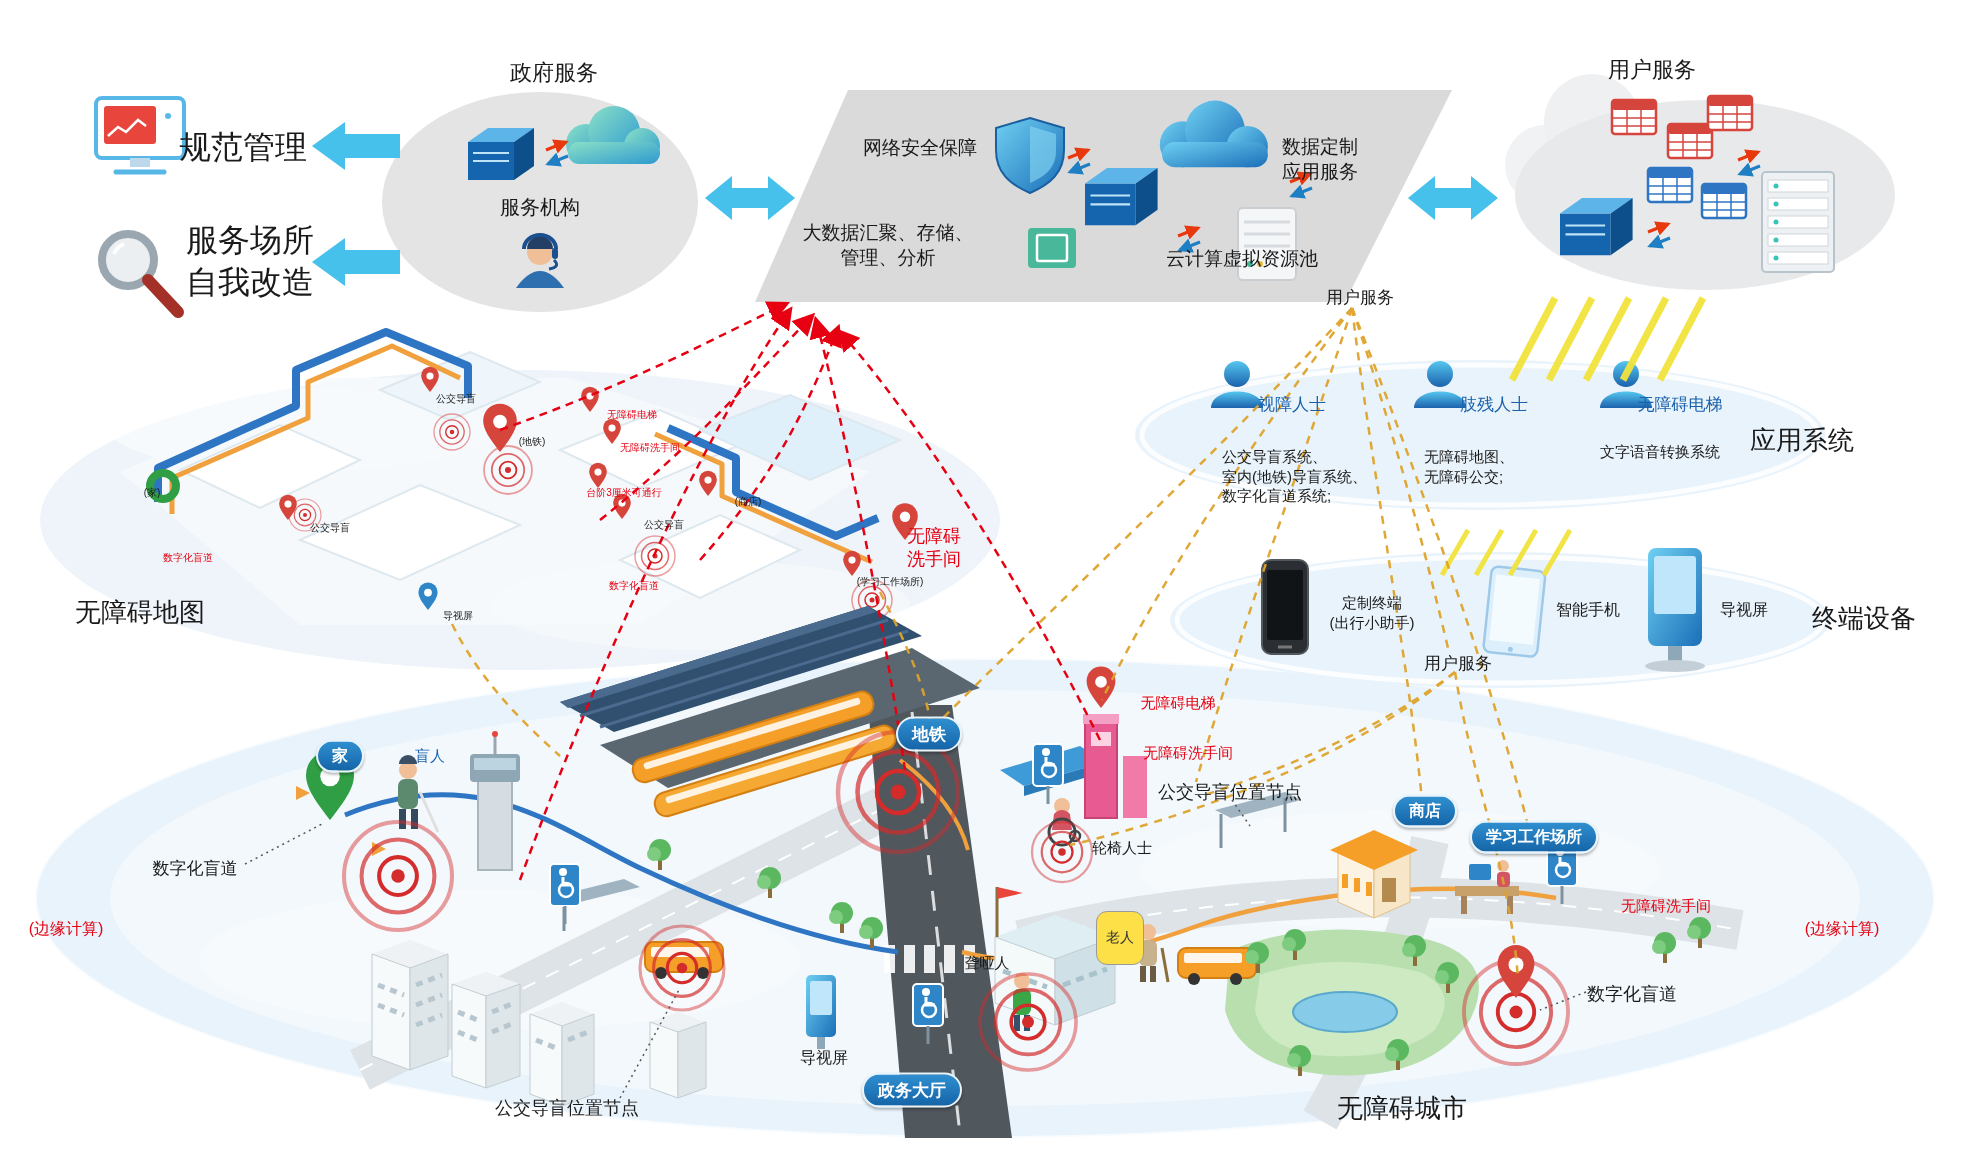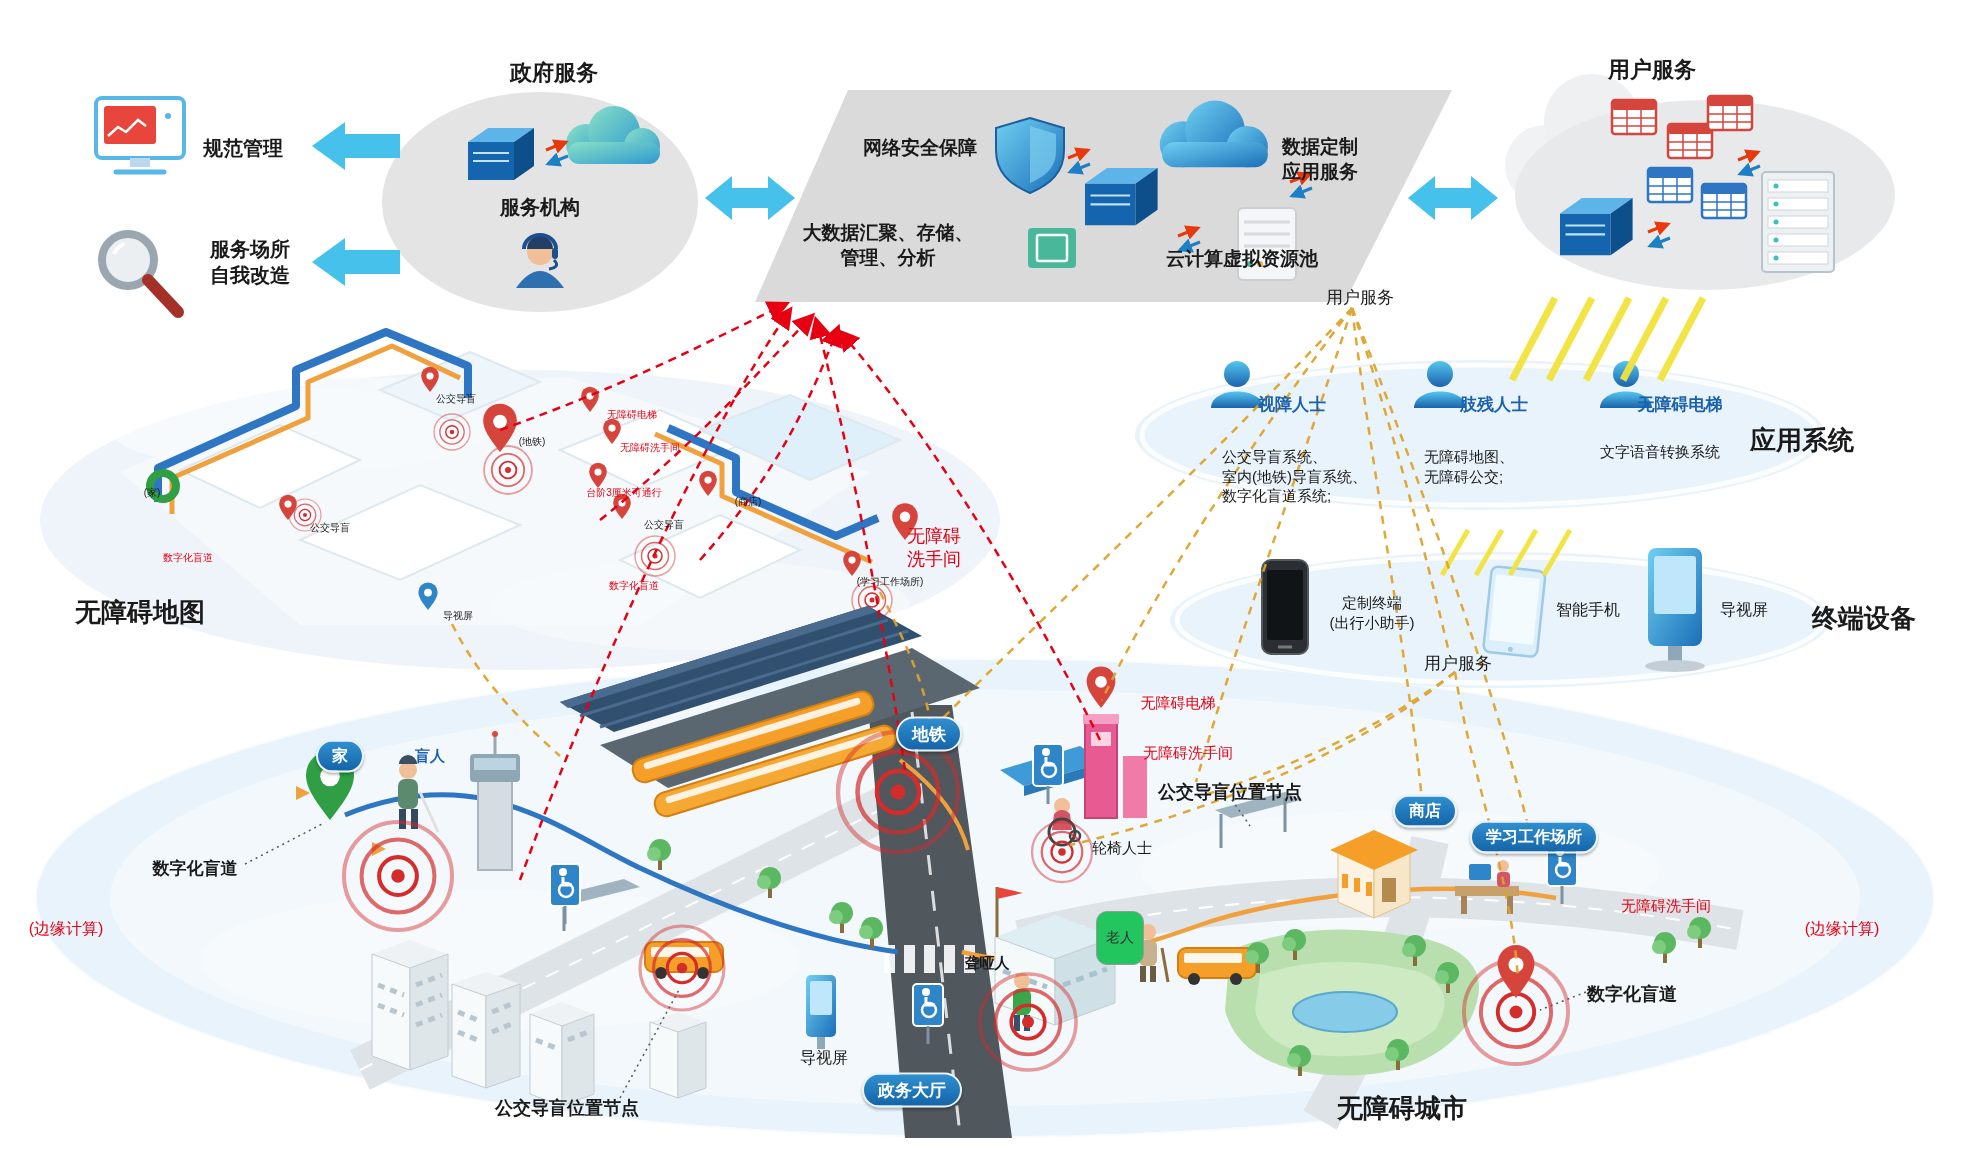--- a/index.html
+++ b/index.html
@@ -2,32 +2,32 @@
 <html><head>
 <meta charset="utf-8">
 <style>
   *{margin:0;padding:0;box-sizing:border-box}
   body{font-family:"Liberation Sans","DejaVu Sans",sans-serif;background:#fff}
   #canvas{position:relative;width:1985px;height:1150px;background:#fff;overflow:hidden}
   #scene{position:absolute;left:0;top:0}
   .lbl{position:absolute;white-space:pre-line;color:#1a1a1a;font-size:14px;line-height:1.3;
        transform:translate(-50%,-50%);text-align:center}
   .left{transform:translate(0,-50%);text-align:left}
-  .bold{font-weight:bold}
+  .bold{font-weight:normal}
   .red{color:#e60012}
   .blue{color:#1b62ac}
   .fs13{font-size:18px}.fs14{font-size:10px}.fs15{font-size:15px}.fs16{font-size:16px}
   .fs17{font-size:17px}.fs18{font-size:18px}.fs19{font-size:19px}.fs20{font-size:20px}
-  .fs22{font-size:22px}.fs24{font-size:20px}.fs26{font-size:26px}
+  .fs22{font-size:22px}.fs24{font-size:32px}.fs26{font-size:26px}
   .title-red{position:absolute;color:#e60012;font-size:28px;font-weight:bold;
        transform:translate(-50%,-50%);letter-spacing:2px;white-space:nowrap}
   .badge{position:absolute;background:linear-gradient(#2f8fd0,#1565a8);color:#fff;font-weight:bold;
        font-size:16px;padding:4px 14px;border-radius:18px;transform:translate(-50%,-50%);
        box-shadow:0 2px 3px rgba(0,0,0,.3);white-space:nowrap;border:2px solid #e8f4fc}
-  .pill{position:absolute;background:#22c55e;border:1px solid #999;color:#333;font-size:14px;
+  .pill{position:absolute;background:#fde047;border:1px solid #999;color:#333;font-size:14px;
        padding:17px 9px;border-radius:11px;transform:translate(-50%,-50%);white-space:nowrap}
 </style>
 </head>
 <body>
 
 <div id="canvas">
 
 <svg id="scene" width="1985" height="1150" viewBox="0 0 1985 1150">
   <defs>
     <linearGradient id="gBlue" x1="0" y1="0" x2="1" y2="1">

